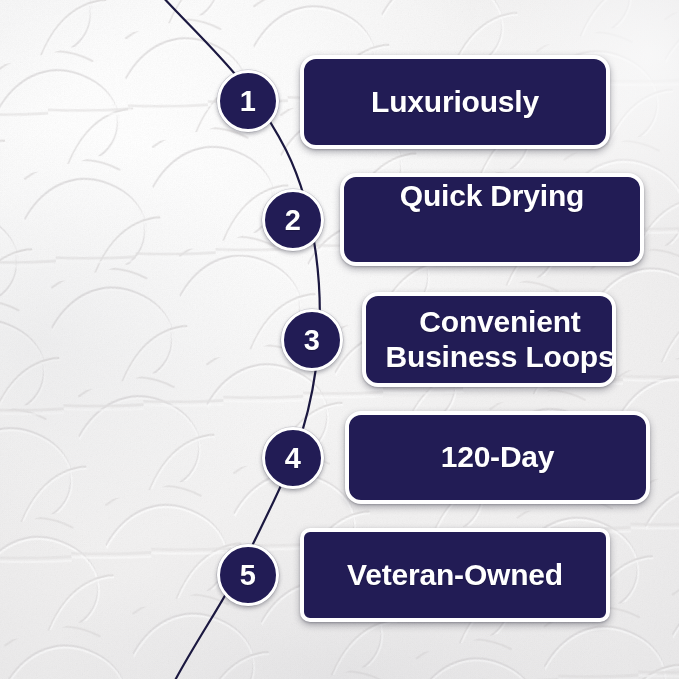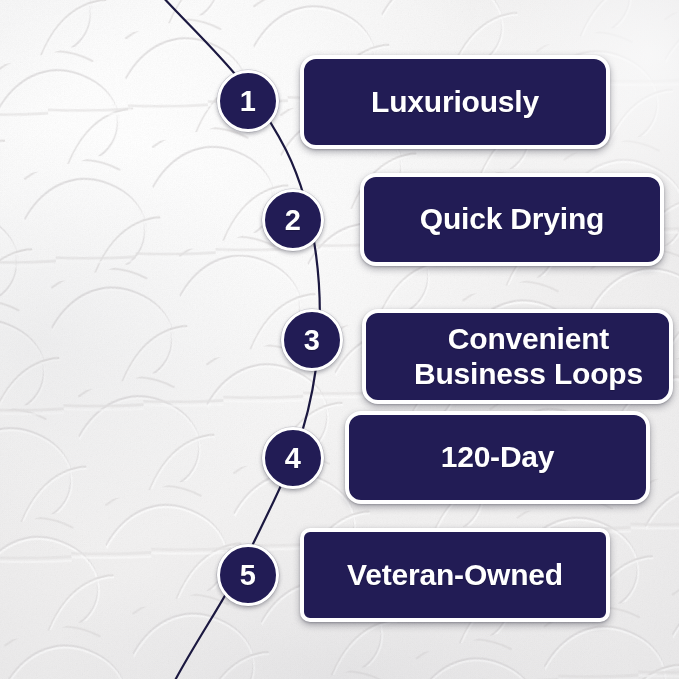--- a/index.html
+++ b/index.html
@@ -143,25 +143,25 @@
   <svg class="arc-layer" viewBox="0 0 679 679" xmlns="http://www.w3.org/2000/svg">
     <path id="connector-path" fill="none" stroke="#1b1840" stroke-width="2.2" stroke-linecap="round" d="M 160 -6 C 206 44, 250 80, 286 150 C 316 210, 326 296, 316 368 C 306 440, 286 476, 252 546 C 228 596, 196 640, 172 686"></path>
   </svg>
 
   <div id="callouts">
       <div class="badge" style="left: 217px; top: 70px;">1</div>
       <div class="pill" style="left: 300px; top: 55px; width: 310px; height: 94px;">
         <div class="line">Luxuriously</div>
       </div>
       <div class="badge" style="left: 262px; top: 189px;">2</div>
-      <div class="pill" style="left: 360px; top: 173px; width: 304px; height: 93px;">
+      <div class="pill" style="left: 340px; top: 173px; width: 304px; height: 93px; justify-content: space-between;">
         <div class="line">Quick Drying</div>
       </div>
       <div class="badge" style="left: 281px; top: 309px;">3</div>
-      <div class="pill" style="left: 362px; top: 309px; width: 311px; height: 95px; padding-left: 32px;">
+      <div class="pill" style="left: 362px; top: 292px; width: 254px; height: 95px; padding-left: 32px;">
         <div class="line">Convenient</div>
         <div class="line">Business Loops</div>
       </div>
       <div class="badge" style="left: 262px; top: 427px;">4</div>
       <div class="pill" style="left: 345px; top: 411px; width: 305px; height: 93px; gap: 32px;">
         <div class="line">120-Day</div>
       </div>
       <div class="badge" style="left: 217px; top: 544px;">5</div>
       <div class="pill" style="left: 300px; top: 528px; width: 310px; height: 94px; border-radius: 10px;">
         <div class="line">Veteran-Owned</div>

